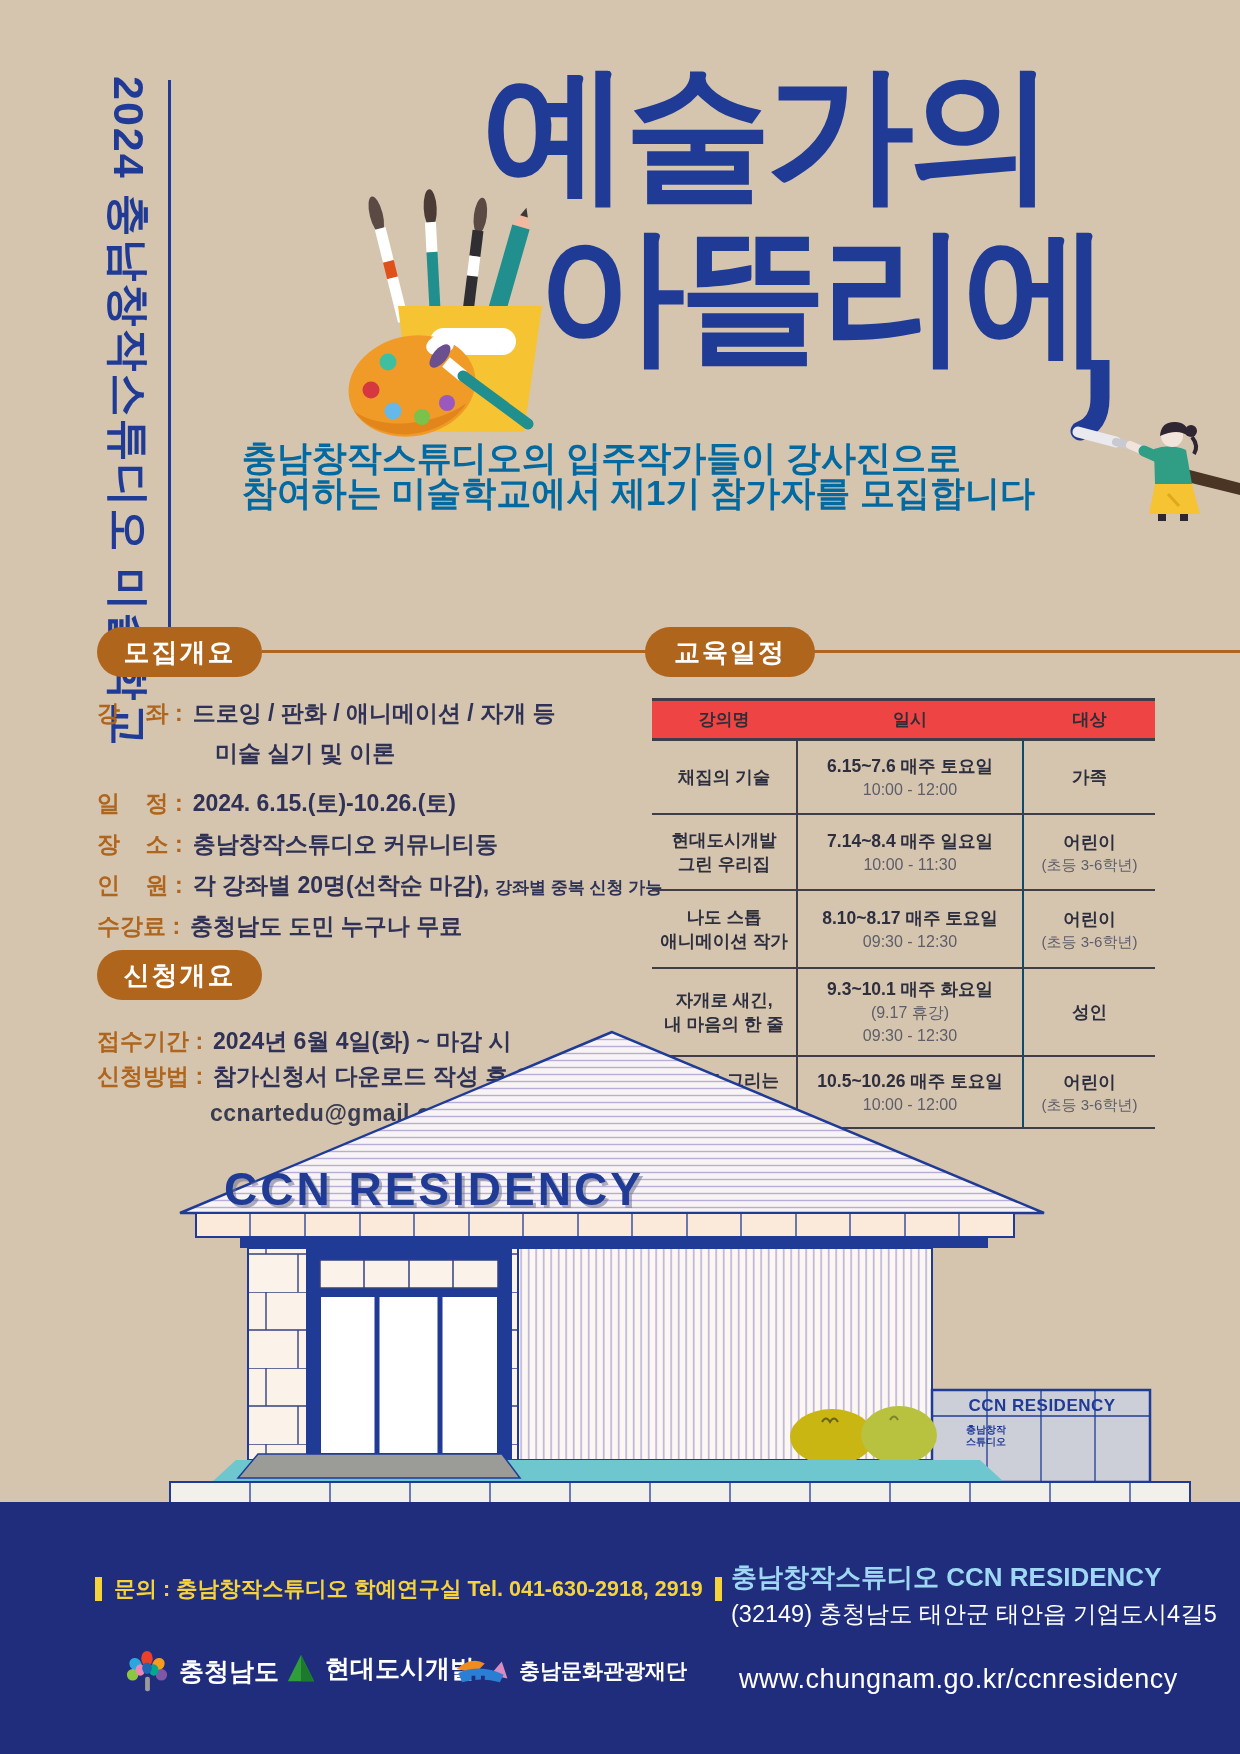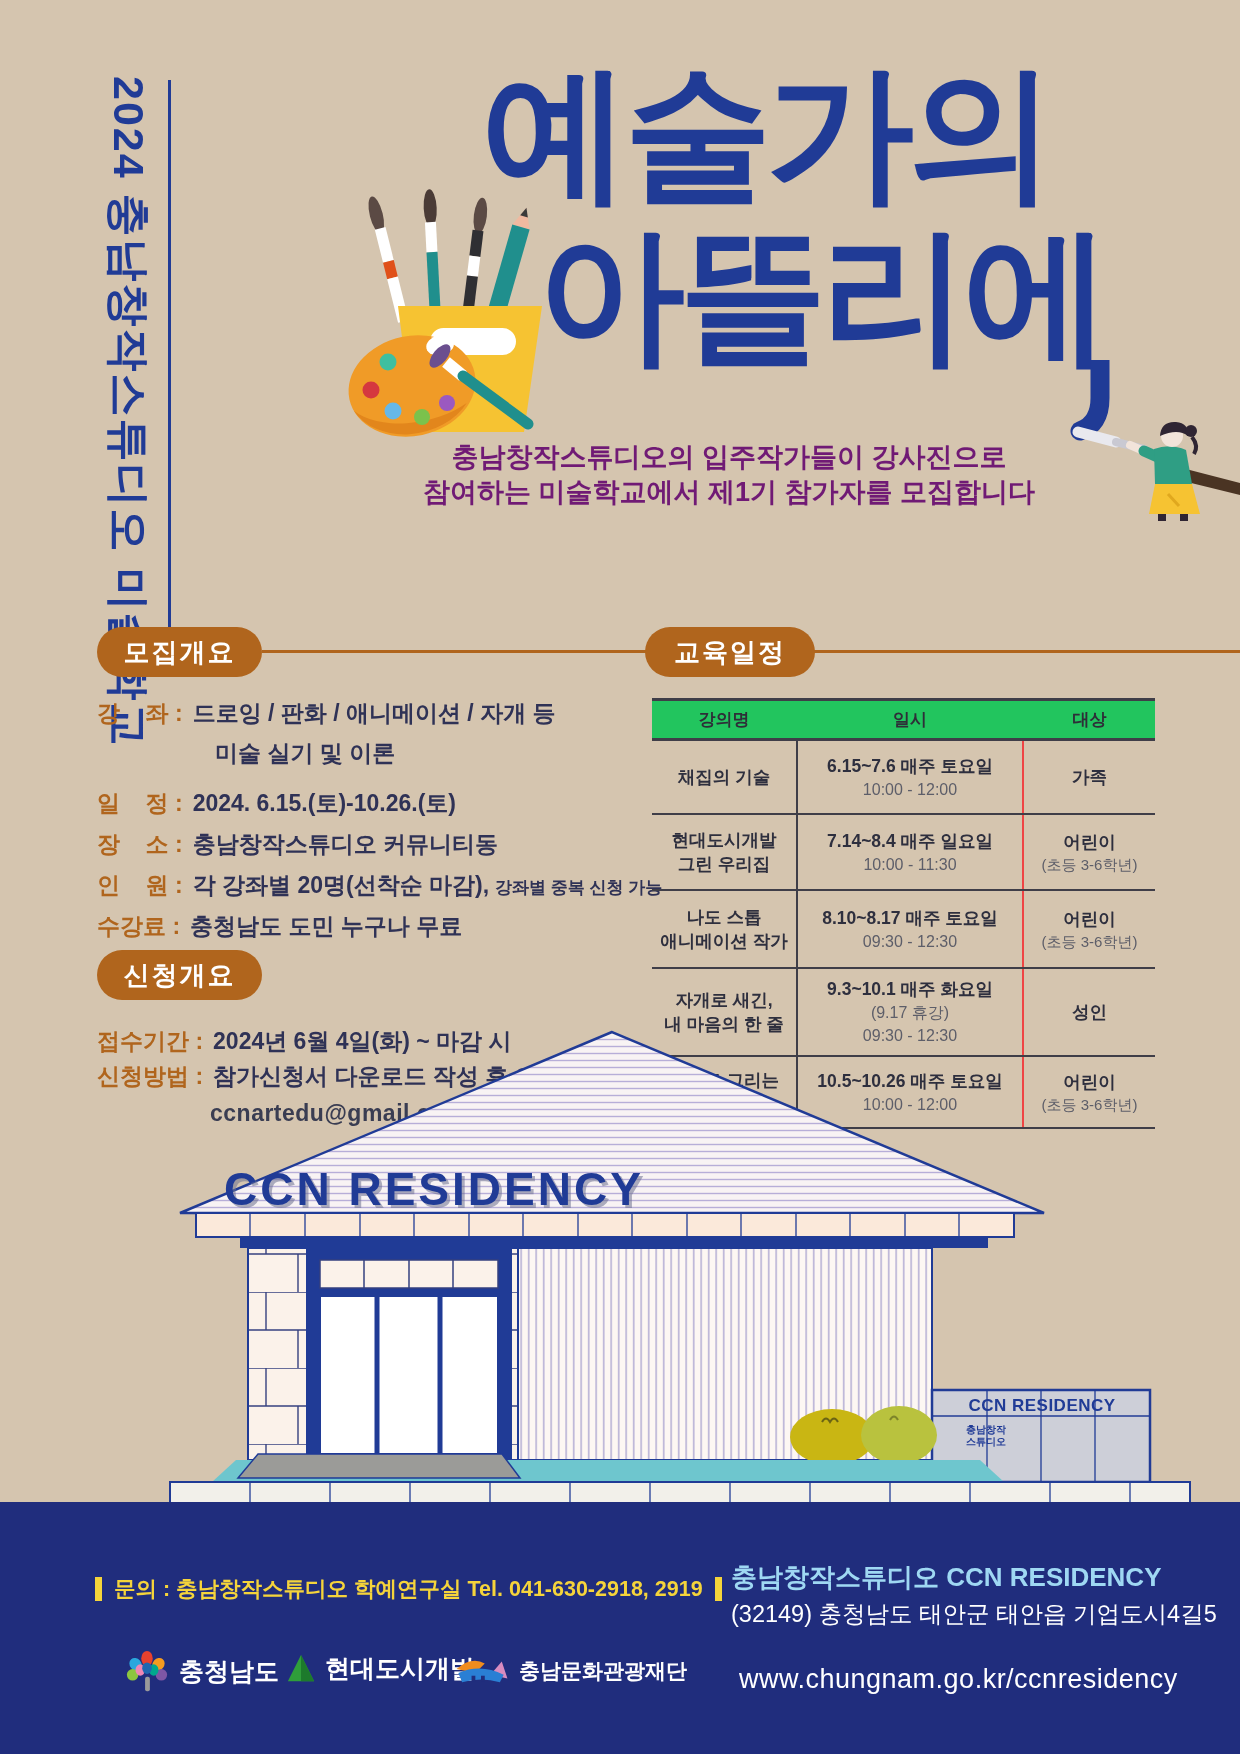--- a/index.html
+++ b/index.html
@@ -10,48 +10,48 @@
   .side-label{position:absolute;left:157px;top:76px;transform:rotate(90deg);transform-origin:0 0;
     font-size:43px;font-weight:800;color:#203b96;letter-spacing:2px;white-space:nowrap;}
   .side-line{position:absolute;left:168px;top:80px;width:3px;height:560px;background:#203b96;}
 
   
   .title-line{position:absolute;color:#203b96;font-weight:900;font-size:148px;line-height:1.02;
     letter-spacing:-6px;white-space:nowrap;}
   .title-1{right:190px;top:58px;}
   .title-2{right:135px;top:220px;}
 
-  .subtitle{position:absolute;right:205px;top:440px;text-align:center;color:#701a75;
-    font-size:27px;line-height:35px;font-weight:600;}
+  .subtitle{position:absolute;right:205px;top:440px;text-align:left;color:#0369a1;
+    font-size:35px;line-height:35px;font-weight:600;}
   .subtitle span{display:block;}
 
   
   .heading-line{position:absolute;left:262px;top:650px;right:0;height:3px;background:#b0651d;}
   .pill{position:absolute;height:50px;background:#b0651d;border-radius:26px;color:#ffffff;
     font-size:26px;font-weight:700;display:flex;align-items:center;justify-content:center;letter-spacing:2px;}
   .pill-recruit{left:97px;top:627px;width:165px;}
   .pill-schedule{left:645px;top:627px;width:170px;}
   .pill-apply{left:97px;top:950px;width:165px;}
 
   
   .info-row{position:absolute;left:97px;white-space:nowrap;font-size:23px;}
   .info-label{color:#b0651d;font-weight:800;white-space:pre;}
   .info-value{color:#2f3256;font-weight:700;margin-left:10px;}
   .info-note{color:#2f3256;font-weight:700;font-size:17px;margin-left:6px;}
   .value-line2{display:block;margin-left:118px;color:#2f3256;font-weight:700;margin-top:9px;}
   .email-row{position:absolute;left:210px;top:1100px;font-size:23px;font-weight:600;color:#3a3d52;letter-spacing:0.5px;}
 
   
   .schedule-table{position:absolute;left:652px;top:698px;width:503px;}
-  .sch-header{display:grid;grid-template-columns:144px 228px 131px;height:37px;background:#22c55e;
+  .sch-header{display:grid;grid-template-columns:144px 228px 131px;height:37px;background:#ef4444;
     border-top:3px solid #3f3e48;border-bottom:3px solid #3f3e48;align-items:center;text-align:center;
     font-size:17px;font-weight:700;color:#2e2e38;}
   .sch-row{display:grid;grid-template-columns:144px 228px 131px;border-bottom:2.5px solid #3f3e48;text-align:center;}
   .sch-cell{display:flex;flex-direction:column;justify-content:center;height:100%;}
-  .sch-cell.mid{border-left:2px solid #3f3e48;border-right:2px solid #ef4444;box-sizing:border-box;}
+  .sch-cell.mid{border-left:2px solid #3f3e48;border-right:2px solid #0c4a6e;box-sizing:border-box;}
   .l1{font-size:17.5px;font-weight:700;color:#2e2f3e;line-height:24px;}
   .l2{font-size:16px;font-weight:400;color:#5d5e69;line-height:23px;}
   .lt2{font-size:15px;font-weight:400;color:#5d5e69;line-height:21px;}
 
   
   .art{position:absolute;left:330px;top:180px;width:240px;height:270px;}
   .artist{position:absolute;left:1040px;top:360px;width:200px;height:162px;}
   .building{position:absolute;left:0;top:1020px;width:1240px;height:484px;}
 
   

